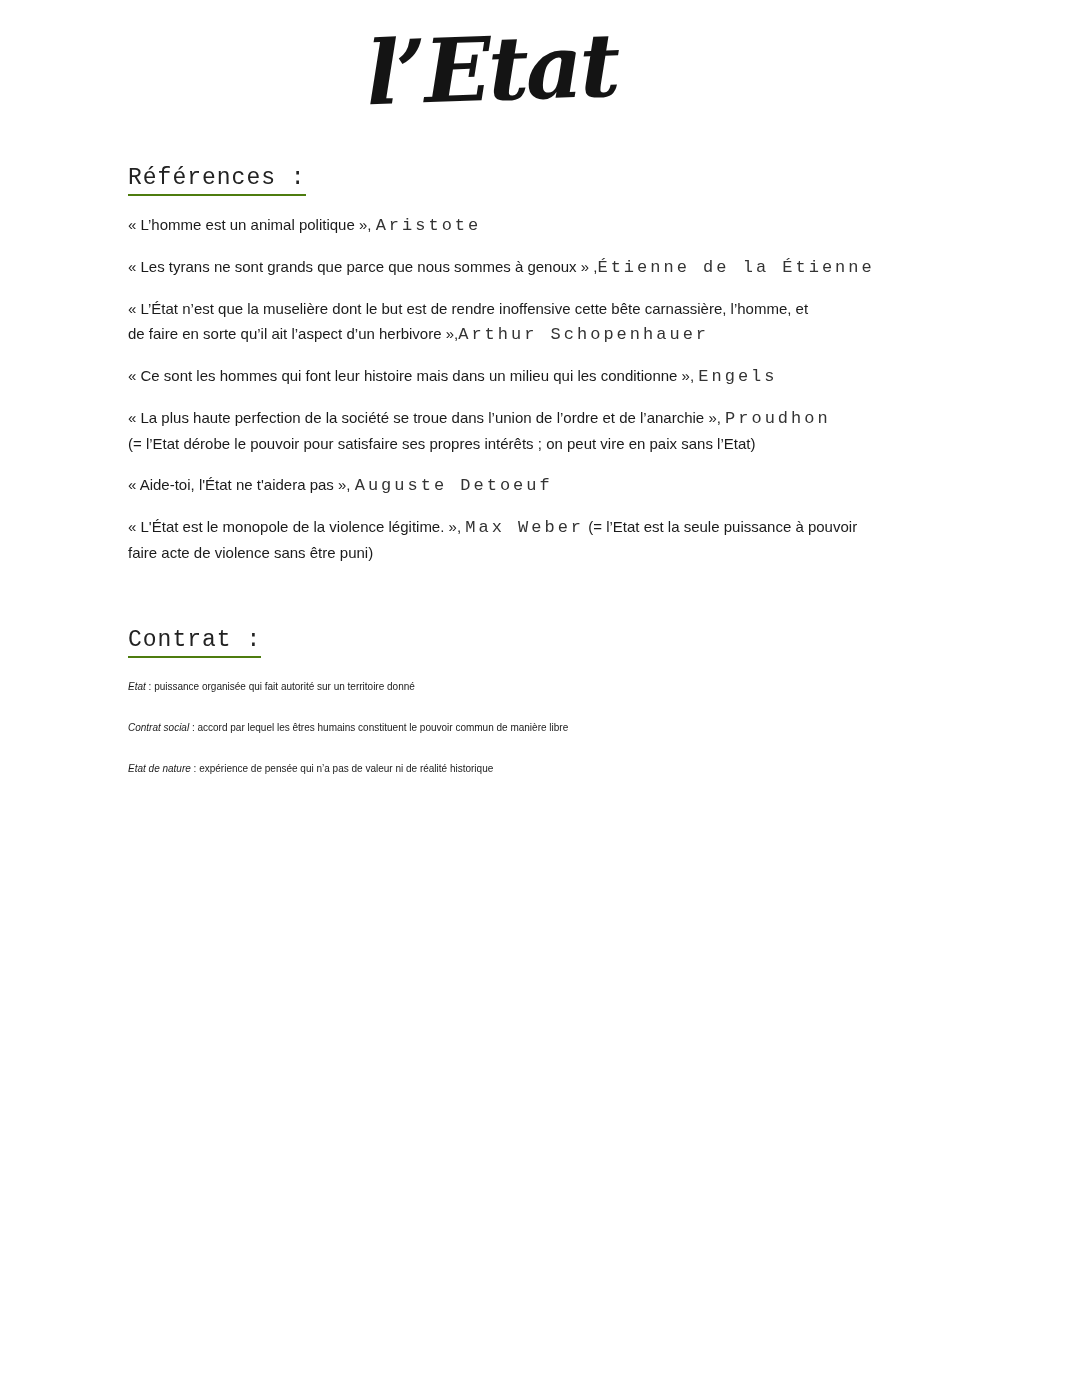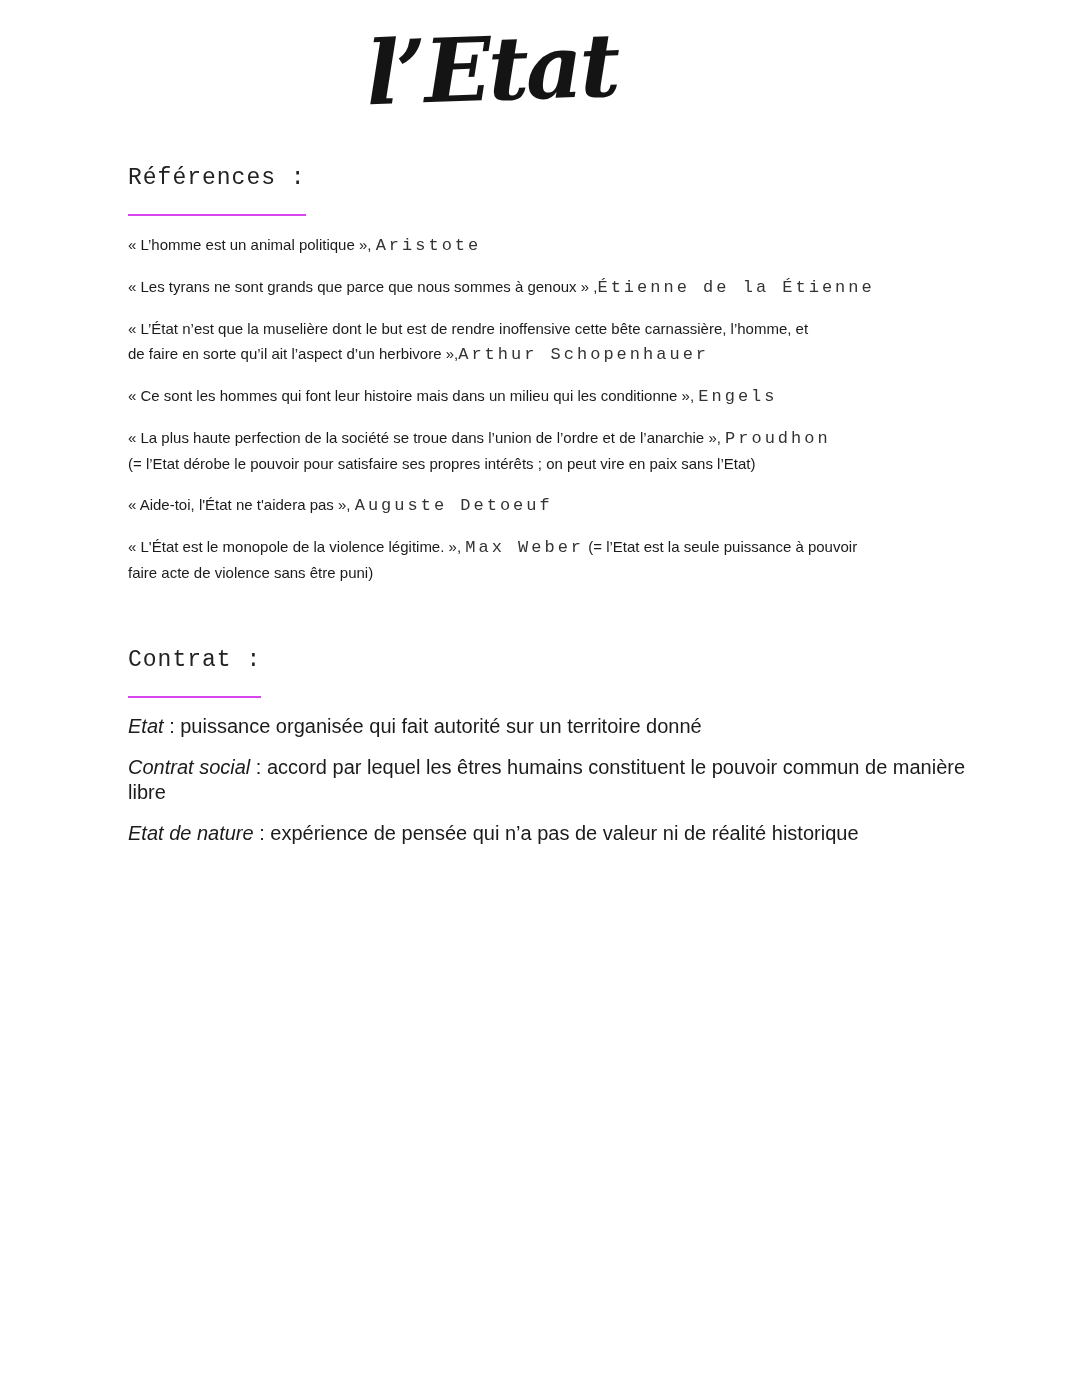--- a/index.html
+++ b/index.html
@@ -40,43 +40,43 @@
   .sec-heading {
     font-family: "Liberation Mono", "DejaVu Sans Mono", monospace;
     font-weight: normal;
     font-size: 23px;
     line-height: 32px;
     letter-spacing: 1px;
     color: #222222;
   }
   .sec-heading > span {
     display: inline-block;
-    border-bottom: 2px solid #d946ef;
-    padding-bottom: 20px;
+    border-bottom: 2px solid #4d7c0f;
+    padding-bottom: 0;
   }
   .heading-refs  { margin: 42px 0 16px; }
   .heading-notions { margin: 59px 0 16px; }
   
   .quote {
     font-size: 15px;
     line-height: 25px;
     white-space: pre-line;
     margin: 0 0 16px;
     color: #1b1b1b;
   }
   .author {
     font-family: Liberation Mono, monospace;
     font-size: 17px;
     letter-spacing: 3px;
     color: #333333;
     white-space: pre-wrap;
   }
   
   .notion {
-    font-size: 20px;
+    font-size: 10px;
     line-height: 25px;
     margin: 0 0 16px;
     color: #1b1b1b;
   }
   .term { font-style: italic; }
 </style>
 </head>
 <body>
 
 <div class="page">

